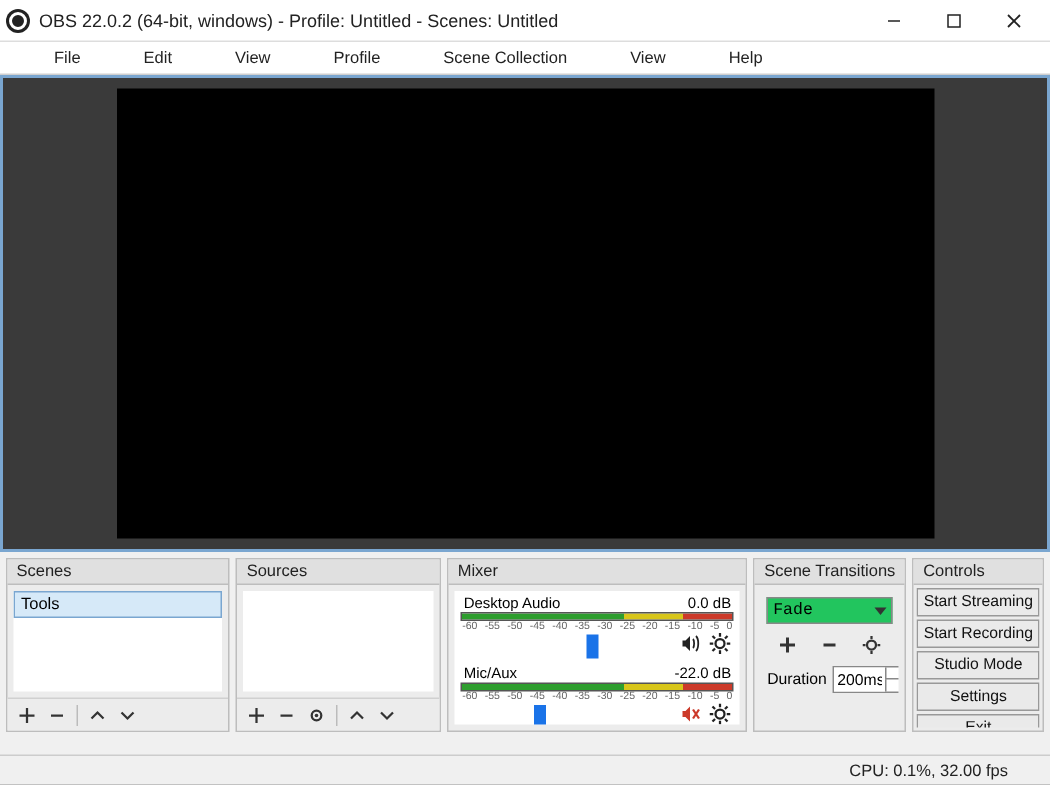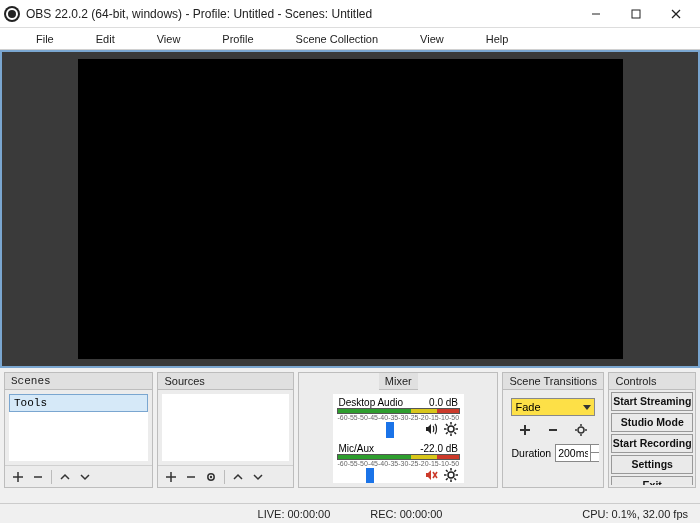--- a/index.html
+++ b/index.html
@@ -14,60 +14,60 @@
 .menubar { height: 22px; background: #fff; display: flex; align-items: center; padding: 0 4px; gap: 2px; border-bottom: 1px solid #d0d0d0; }
 .menuitem { padding: 2px 8px; color: #222; margin-left: 24px; }
 .preview-wrap { background: #3a3a3a; height: 318px; border: 2px solid #7aa6d0; border-top-width:2px; display:flex; align-items:center; justify-content:center; }
 .preview { background:#000; width: 545px; height: 300px; }
 .panels { display:flex; gap:4px; padding:4px 4px 0 4px; height:120px; }
 .panel { background:#ececec; display:flex; flex-direction:column; border:1px solid #bdbdbd; }
 .panel-header { background:#e0e0e0; border-bottom:1px solid #bdbdbd; padding:2px 6px; font-size:11px; color:#222; }
 .panel-body { flex:1; background:#fff; margin:4px; position:relative; overflow:hidden; }
 .panel-body.nopad { background:transparent; margin:4px; }
 
-.p-scenes { width:164px;font-family:Liberation Mono, monospace; }
+.p-scenes { width:164px; }
 .p-sources { width:150px; }
-.p-mixer { width:220px;align-items:center; }
+.p-mixer { width:220px; }
 .p-trans { width:102px; }
 .p-controls { width:96px; }
-.p-controls .panel-body{background:transparent;margin:2px;font-weight:bold;}
+.p-controls .panel-body{background:transparent;margin:2px;}
 
 .scene-item { background:#d6e9f8; border:1px solid #7aa6d0; padding:2px 4px; margin:0; }
 .panel-footer { display:flex; gap:2px; padding:2px 4px; align-items:center; border-top:1px solid #d0d0d0; height:22px; background:#ececec;}
 .iconbtn { width:18px; height:18px; display:inline-flex; align-items:center; justify-content:center; color:#333; }
 .iconbtn svg{width:12px;height:12px;}
 .divider-v { width:1px; background:#bbb; height:14px; margin:0 2px; }
 
 .mixer-ch { padding:1px 2px 4px 2px; }
 .mixer-row1 { display:flex; justify-content:space-between; font-size:10px; padding:0 2px;}
 .meter { height:6px; background:linear-gradient(to right,#2e9e2e 0%,#2e9e2e 60%,#d8c61a 60%,#d8c61a 82%,#cc3a2a 82%,#cc3a2a 100%); border:1px solid #555; position:relative; }
 .ruler-nums{ display:flex; justify-content:space-between; font-size:7px; color:#666; padding:0 1px; line-height:8px;}
 .slider-bar{ height:16px; position:relative;}
 .slider-handle{ position:absolute; top:0; width:8px; height:16px; background:#1a73e8; }
 .mixer-icons{ display:flex; gap:6px; justify-content:flex-end; align-items:center; padding:0 2px;}
 .mixer-icons svg{width:14px;height:14px;}
 .red{color:#cc3a2a}
 
 .trans-body{ padding:4px; font-size:11px; }
-.select{ width:100%; height:18px; border:1px solid #888; background:#fde047; display:flex; align-items:center; justify-content:space-between; padding:0 3px; }
+.select{ width:100%; height:18px; border:1px solid #888; background:#22c55e; display:flex; align-items:center; justify-content:space-between; padding:0 3px;font-family:Liberation Mono, monospace; }
 .select .arrow{ border-left:4px solid transparent;border-right:4px solid transparent;border-top:5px solid #333; }
 .trans-btnrow{ display:flex; gap:8px; justify-content:center; align-items:center; margin:4px 0; }
 .trans-btnrow .iconbtn{width:20px;height:20px;}
 .dur-row{ display:flex; align-items:center; gap:4px; font-size:10.5px;}
 .spinner{ display:flex; border:1px solid #888; height:18px; background:#fff; }
 .spinner input{ width:34px; border:none; font-size:10.5px; padding:0 2px; outline:none; }
 .spinbtns{ display:flex; flex-direction:column; }
 .spinbtns div{ width:12px; height:8px; border-left:1px solid #888; display:flex; align-items:center; justify-content:center; }
 .spinbtns div:first-child{border-bottom:1px solid #888;}
 
 .ctrl-btn{ display:block; width:100%; height:19px; background:#eaeaea; border:1px solid #999; margin-bottom:2px; font-size:10.5px; text-align:center; line-height:17px; color:#111;}
 
 .statusbar{ height:20px; display:flex; align-items:center; justify-content:center; gap:40px; font-size:11px; color:#222; background:#f0f0f0; border-top:1px solid #ccc; position:absolute; bottom:0; left:0; right:0;}
 .statusbar span{ white-space:nowrap; }
-.statusbar .right{position:absolute; right:12px;margin-left:28px;}
+.statusbar .right{position:absolute; right:28px;margin-left:28px;}
 .statusbar .center{display:flex; gap:40px;}
 </style>
 </head>
 <body>
 
 <div class="titlebar">
   <span class="logo"></span>
   <span class="title">OBS 22.0.2 (64-bit, windows) - Profile: Untitled - Scenes: Untitled</span>
   <div class="winbtns">
     <div class="winbtn">
@@ -313,28 +313,24 @@
           </div>
         </div>
       </div>
     </div>
   </div>
 
   <div class="panel p-controls">
     <div class="panel-header">Controls</div>
     <div class="panel-body">
       <div class="ctrl-btn">Start Streaming</div>
+      <div class="ctrl-btn">Start Recording</div>
       <div class="ctrl-btn">Studio Mode</div>
-      <div class="ctrl-btn">Start Recording</div>
       <div class="ctrl-btn">Settings</div>
       <div class="ctrl-btn">Exit</div>
     </div>
   </div>
 
 </div>
 
 <div class="statusbar">
-  <div class="center">
-    <span>LIVE: 00:00:00</span>
-    <span>REC: 00:00:00</span>
-  </div>
   <span class="right">CPU: 0.1%, 32.00 fps</span>
 </div>
 
 </body></html>

